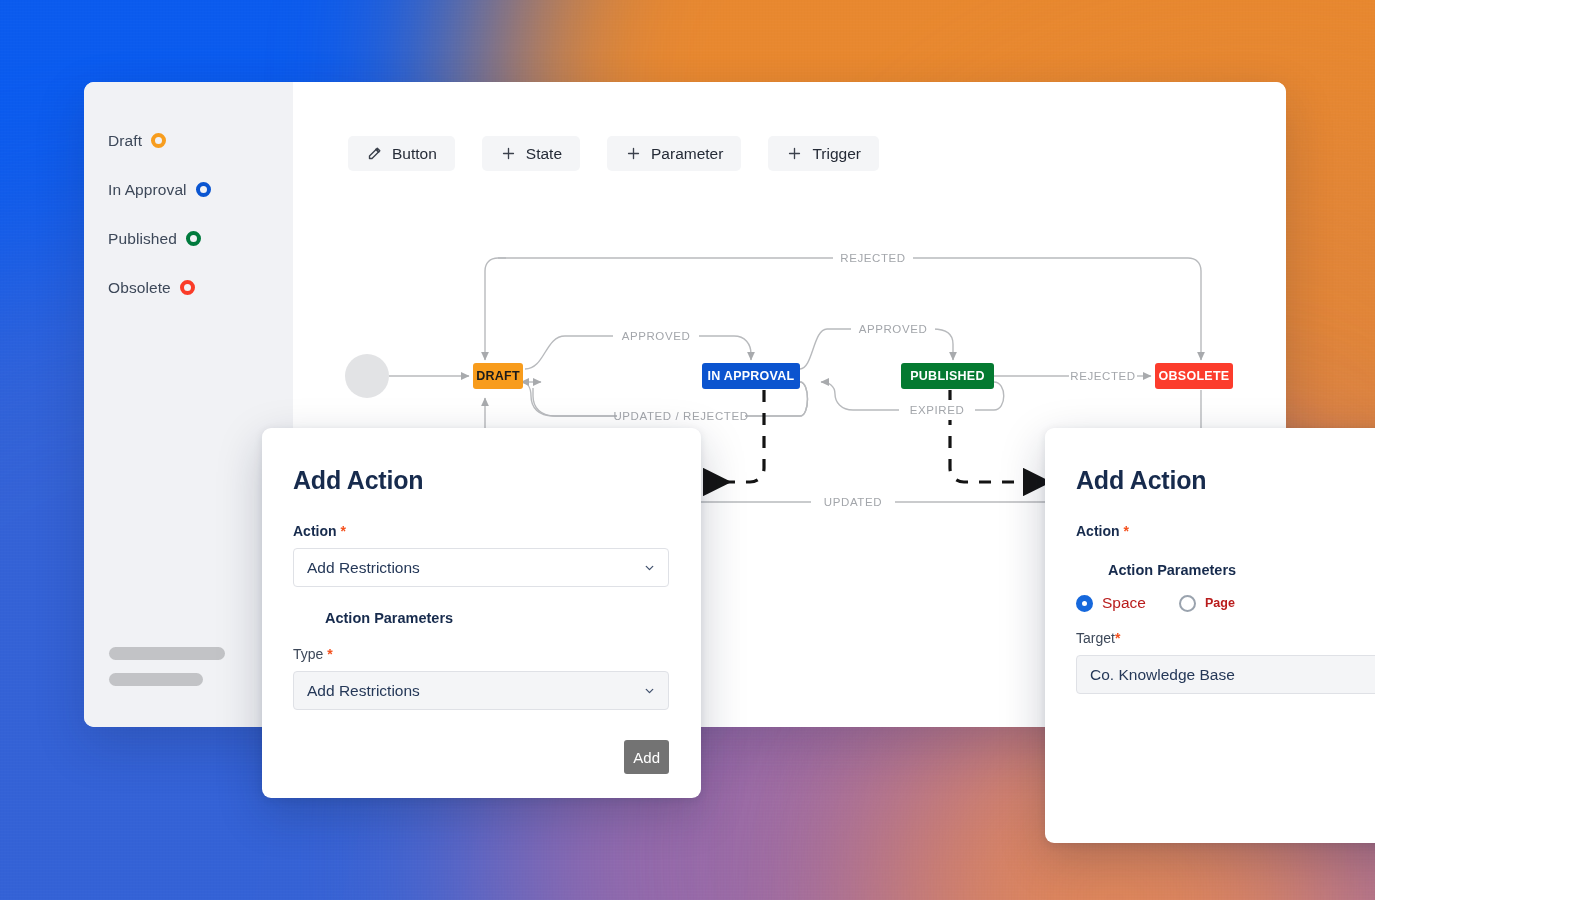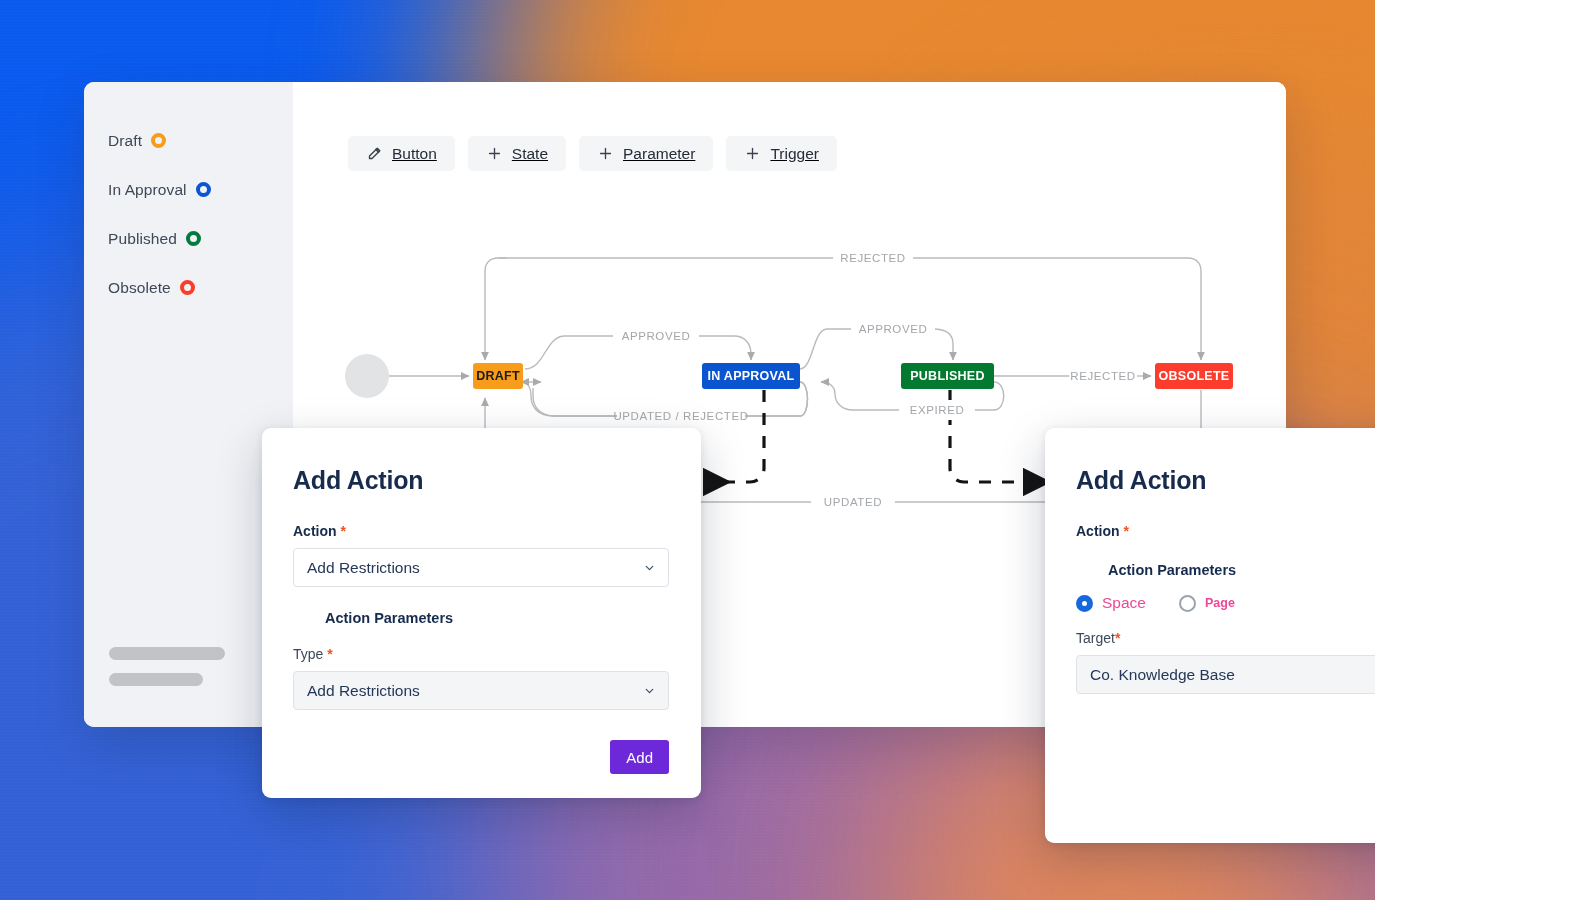--- a/index.html
+++ b/index.html
@@ -119,22 +119,21 @@
   
   #canvas {
     flex: 1;
     position: relative;
     background: #ffffff;
   }
   #toolbar {
     position: absolute;
     left: 55px; top: 54px;
     display: flex;
-    gap: 13px;
-    text-decoration: underline;
+    gap: 27px;
   }
   .tool-btn {
     display: inline-flex;
     align-items: center;
     gap: 9px;
     height: 35px;
     padding: 0 18px;
     background: #f4f5f7;
     border: none;
     border-radius: 5px;
@@ -223,22 +222,22 @@
   .chev {
     position: absolute;
     right: 12px; top: 50%;
     transform: translateY(-50%);
     width: 13px; height: 13px;
     color: #42526e;
     display: flex; align-items: center; justify-content: center;
   }
   .add-btn {
     height: 34px;
-    padding: 0 16px;
-    background: #6d28d9;
+    padding: 0 9px;
+    background: #737373;
     color: #ffffff;
     border: none;
     border-radius: 3px;
     font-family: "Liberation Sans", sans-serif;
     font-size: 15px;
     font-weight: normal;
     cursor: pointer;
   }
   .btn-row { display: flex; justify-content: flex-end; }
 
@@ -267,21 +266,21 @@
   }
   .radio.checked::after {
     content: "";
     position: absolute;
     left: 50%; top: 50%;
     width: 5px; height: 5px;
     margin: -2.5px 0 0 -2.5px;
     border-radius: 50%;
     background: #fff;
   }
-  .radio-label { font-size: 15.5px; color: #ec4899; }
+  .radio-label { font-size: 15.5px; color: #b91c1c; }
   .radio-label.small { font-size: 12.5px; }
 </style>
 </head>
 <body>
 
 <div id="stage">
 
   <div class="bg-layer bg-base"></div>
   <div class="bg-layer">
     <div class="bg-blob blob-blue-tl"></div>

